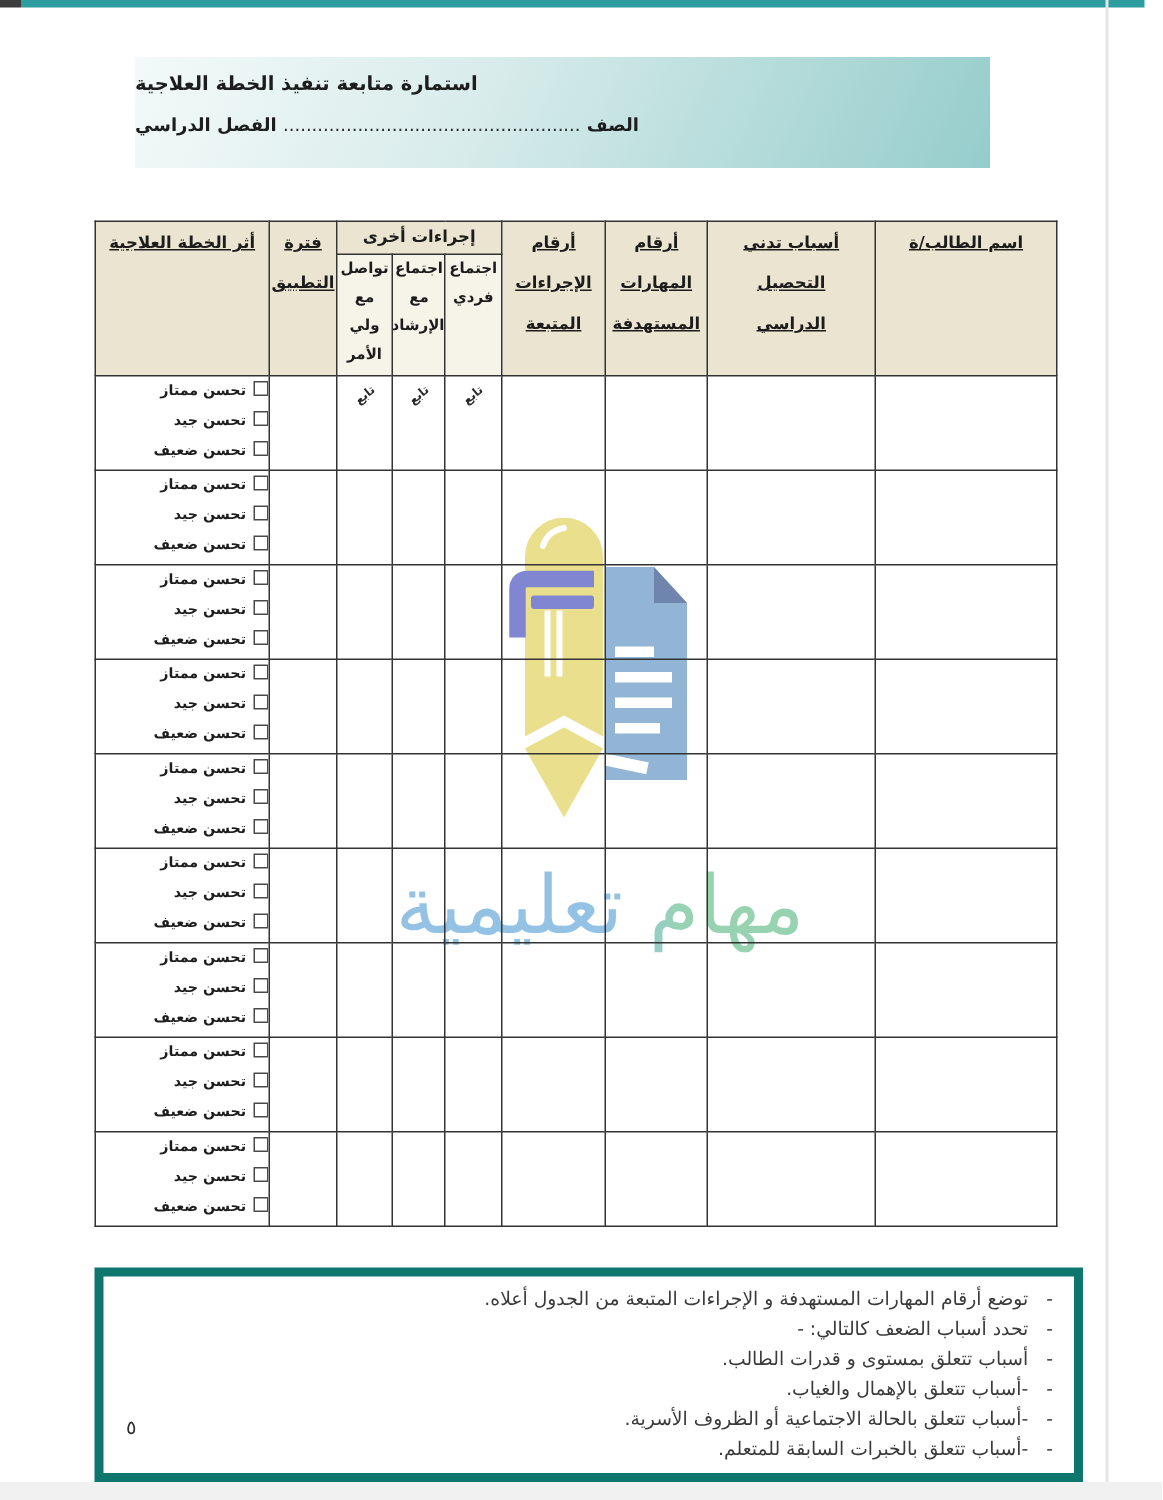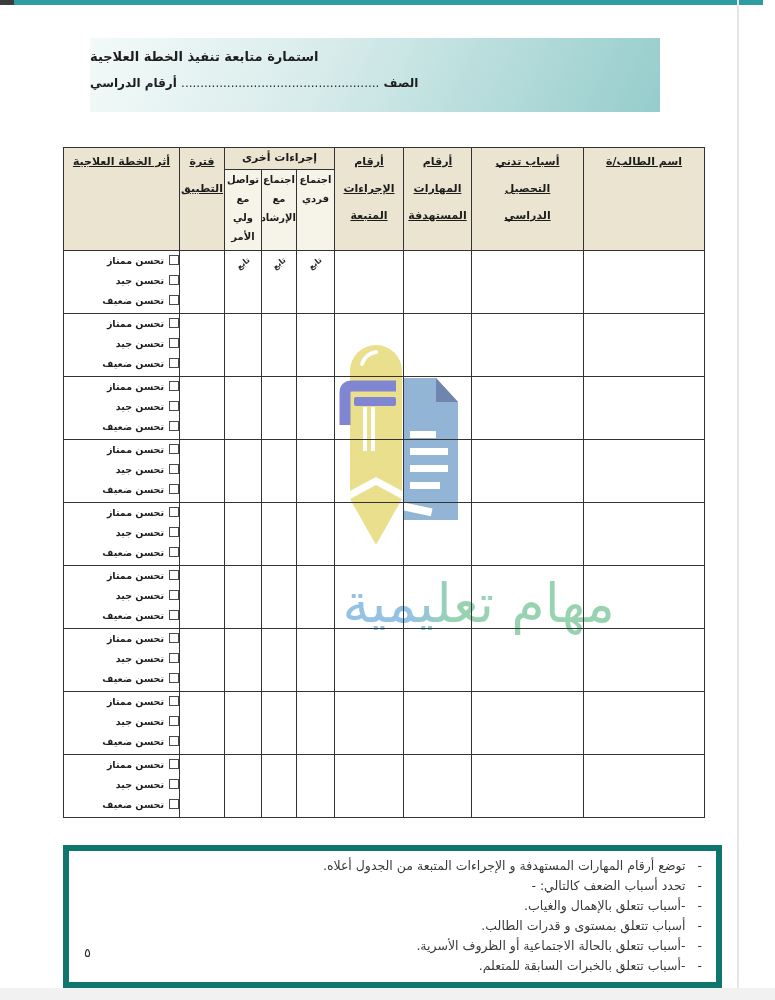--- a/index.html
+++ b/index.html
@@ -14,21 +14,21 @@
 
   
   .hbx{position:absolute;left:90px;top:38px;width:570px;height:74px;direction:rtl;text-align:left;
        background:linear-gradient(115deg,#f3faf9 0%,#d8eceb 40%,#95cdcc 100%);}
   .hbx-title{padding-top:11px;font-size:13px;font-weight:bold;color:#1d1d1d;}
   .hbx-sub{margin-top:12px;font-size:12px;font-weight:bold;color:#1d1d1d;letter-spacing:.2px;}
   .hbx-sub .dots{font-weight:normal;color:#2a2a2a;}
 
   
   .wm-logo{position:absolute;left:336px;top:345px;width:128px;height:208px;z-index:1;opacity:.95;}
-  .wm-text{position:absolute;left:185px;top:572px;width:430px;z-index:1;direction:rtl;text-align:right;
+  .wm-text{position:absolute;left:185px;top:572px;width:430px;z-index:1;direction:rtl;text-align:center;
            font-size:54px;letter-spacing:-1px;opacity:.8;
            background:linear-gradient(90deg,#7fc99e 0%,#7fc99e 10%,#79b4de 18%,#79b4de 52%,#7fc99e 63%,#7fc99e 100%);
            -webkit-background-clip:text;background-clip:text;color:transparent;}
 
   
   table.main{position:absolute;left:63px;top:147px;width:641px;z-index:2;border-collapse:collapse;
              table-layout:fixed;direction:rtl;background:transparent;border:1.5px solid #222;}
   table.main th,table.main td{border:1px solid #333;padding:0;vertical-align:top;overflow:hidden;}
   thead th{background:#eae4d1;font-weight:bold;color:#1c1c1c;font-size:11px;text-align:center;padding-top:4px;}
   thead .hl{line-height:27px;text-decoration:underline;}
@@ -63,21 +63,21 @@
   <div class="topbar-dark"></div>
   <div class="topbar"></div>
   <div class="edge-right"></div>
   <div class="edge-bottom"></div>
 
   <div class="hbx">
     <div class="hbx-title">استمارة متابعة تنفيذ الخطة العلاجية</div>
     <div class="hbx-sub">
       <span>الصف</span>
       <span class="dots">....................................................</span>
-      <span>أرقام الدراسي</span>
+      <span>الفصل الدراسي</span>
     </div>
   </div>
 
   <svg class="wm-logo" viewBox="0 0 128 208" xmlns="http://www.w3.org/2000/svg">
     <path d="M14,146 V26 A26 26 0 0 1 66,26 V146 L40,132 Z" fill="#e8de86"></path>
     <polygon points="14,154 40,140 66,154 40,200" fill="#e8de86"></polygon>
     <path d="M26,19 Q29,9 40,7" stroke="#ffffff" stroke-width="4" fill="none" stroke-linecap="round"></path>
     <rect x="27" y="62" width="4" height="44" fill="#ffffff"></rect>
     <rect x="35" y="62" width="4" height="44" fill="#ffffff"></rect>
     <path d="M9,80 V48 Q9,41 16,41 H60" stroke="#7b80d0" stroke-width="11" fill="none" stroke-linejoin="round"></path>
@@ -285,20 +285,20 @@
             <div class="fx-line"><span class="cbx"></span><span>تحسن جيد</span></div>
             <div class="fx-line"><span class="cbx"></span><span>تحسن ضعيف</span></div>
           </td>
         </tr>
       </tbody>
   </table>
 
   <div class="notes">
       <div class="note-line"><span class="note-marker">-</span><span>توضع أرقام المهارات المستهدفة و الإجراءات المتبعة من الجدول أعلاه.</span></div>
       <div class="note-line"><span class="note-marker">-</span><span>تحدد أسباب الضعف كالتالي: -</span></div>
+      <div class="note-line"><span class="note-marker">-</span><span>أسباب تتعلق بمستوى و قدرات الطالب.</span></div>
       <div class="note-line"><span class="note-marker">-</span><span>-أسباب تتعلق بالإهمال والغياب.</span></div>
-      <div class="note-line"><span class="note-marker">-</span><span>أسباب تتعلق بمستوى و قدرات الطالب.</span></div>
       <div class="note-line"><span class="note-marker">-</span><span>-أسباب  تتعلق بالحالة الاجتماعية أو الظروف الأسرية.</span></div>
       <div class="note-line"><span class="note-marker">-</span><span>-أسباب تتعلق بالخبرات السابقة للمتعلم.</span></div>
     </div>
   <div class="pagenum">٥</div>
 
 </div>
 
 </body></html>

